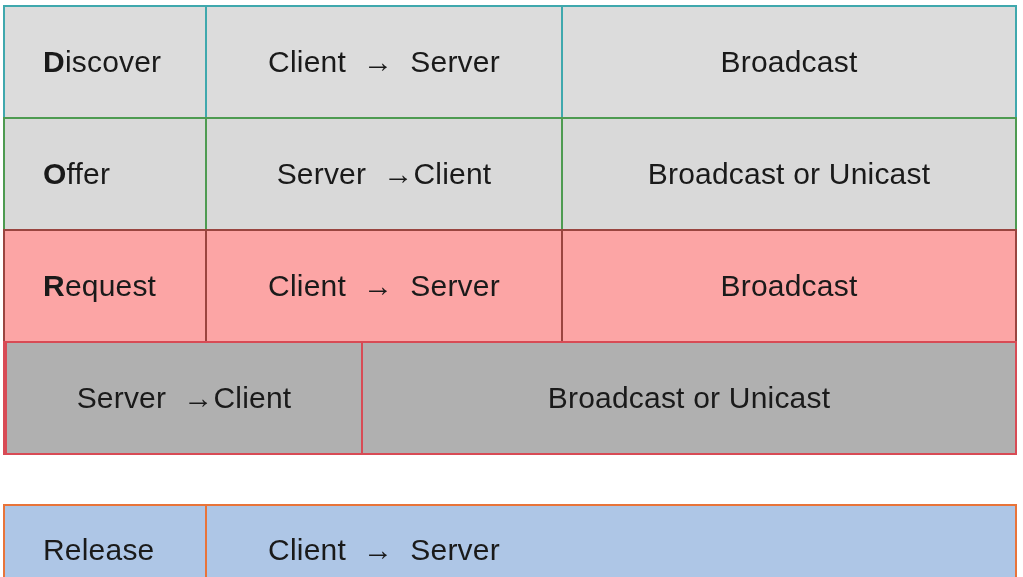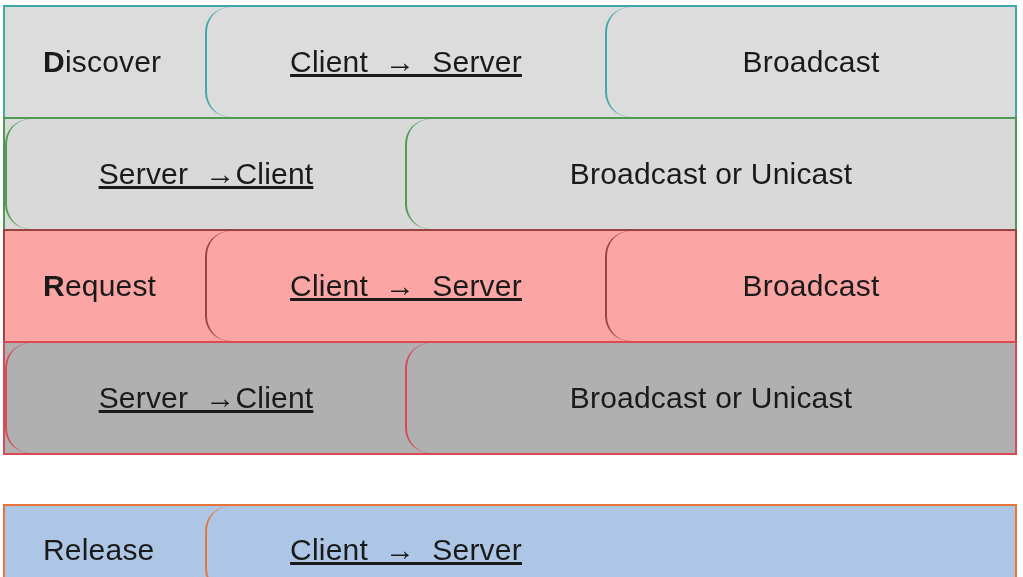--- a/index.html
+++ b/index.html
@@ -31,31 +31,29 @@
   .row + .row { margin-top: -2px; }
   .tbl-release .row { height: 91px; }
   .cell {
     box-sizing: border-box;
     display: flex;
     align-items: center;
     font-size: 30px;
     color: #1a1a1a;
     letter-spacing: 0.2px;
     white-space: pre;
-    border-radius: 25px;
   }
   .cell.c-message {
     width: 200px;
     padding-left: 38px;
   }
   .cell.c-direction {
-    width: 400px;
+    width: 356px;
     justify-content: center;
     border-left: 2px solid transparent;
-    text-decoration: underline;
   }
   .cell.c-delivery {
     flex: 1;
     justify-content: center;
     border-left: 2px solid transparent;
   }
   .b { font-weight: 700; }
 </style>
 </head>
 <body>
@@ -66,20 +64,23 @@
 
     <div class="row" style="background-color: rgb(220, 220, 220); border-color: rgb(63, 168, 173);">
       <div class="cell c-message">
         <span><span class="b">D</span><span>iscover</span></span>
       </div>
       <div class="cell c-direction" style="border-left-color: rgb(63, 168, 173);">Client  →  Server</div>
       <div class="cell c-delivery" style="border-left-color: rgb(63, 168, 173);">Broadcast</div>
     </div>
 
     <div class="row" style="background-color: rgb(217, 217, 217); border-color: rgb(78, 155, 81);">
+      <div class="cell c-message">
+        <span><span class="b">O</span><span>ffer</span></span>
+      </div>
       <div class="cell c-direction" style="border-left-color: rgb(78, 155, 81);">Server  →Client</div>
       <div class="cell c-delivery" style="border-left-color: rgb(78, 155, 81);">Broadcast or Unicast</div>
     </div>
 
     <div class="row" style="background-color: #fca5a5; border-color: rgb(154, 69, 64);">
       <div class="cell c-message">
         <span><span class="b">R</span><span>equest</span></span>
       </div>
       <div class="cell c-direction" style="border-left-color: rgb(154, 69, 64);">Client  →  Server</div>
       <div class="cell c-delivery" style="border-left-color: rgb(154, 69, 64);">Broadcast</div>

